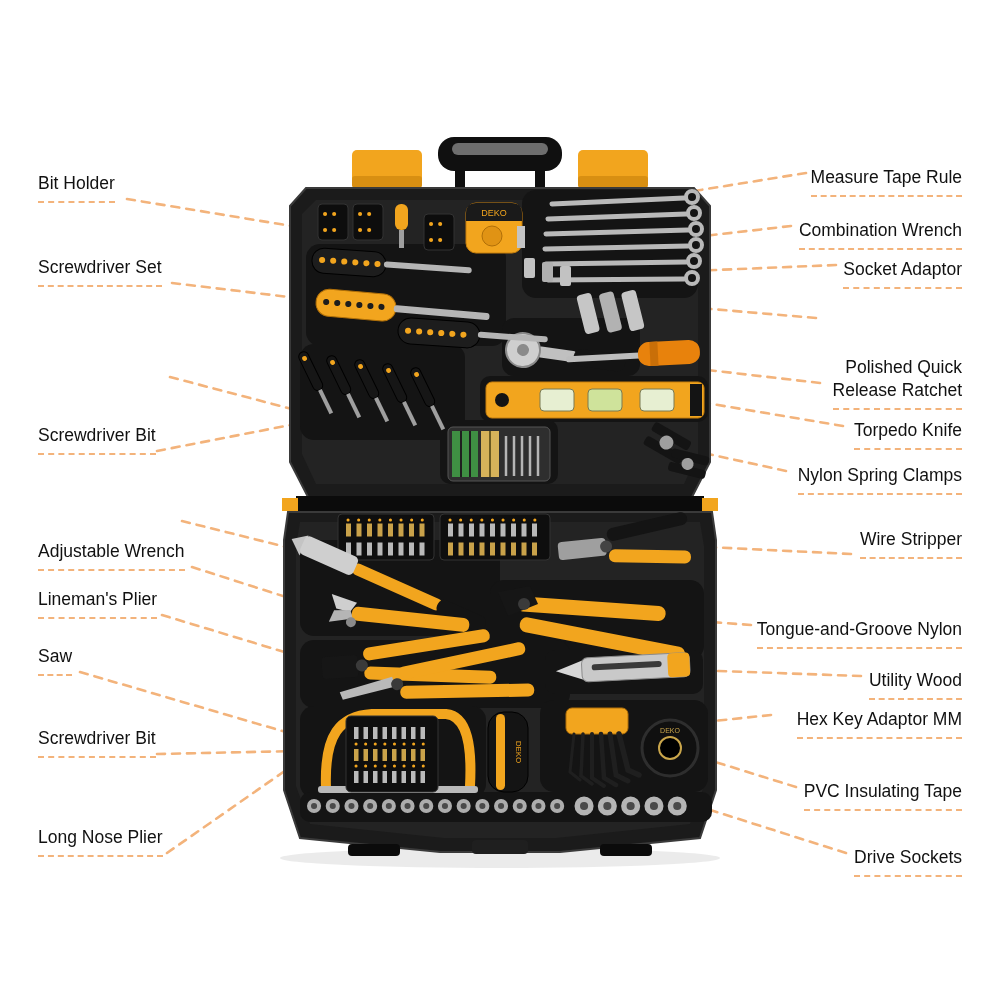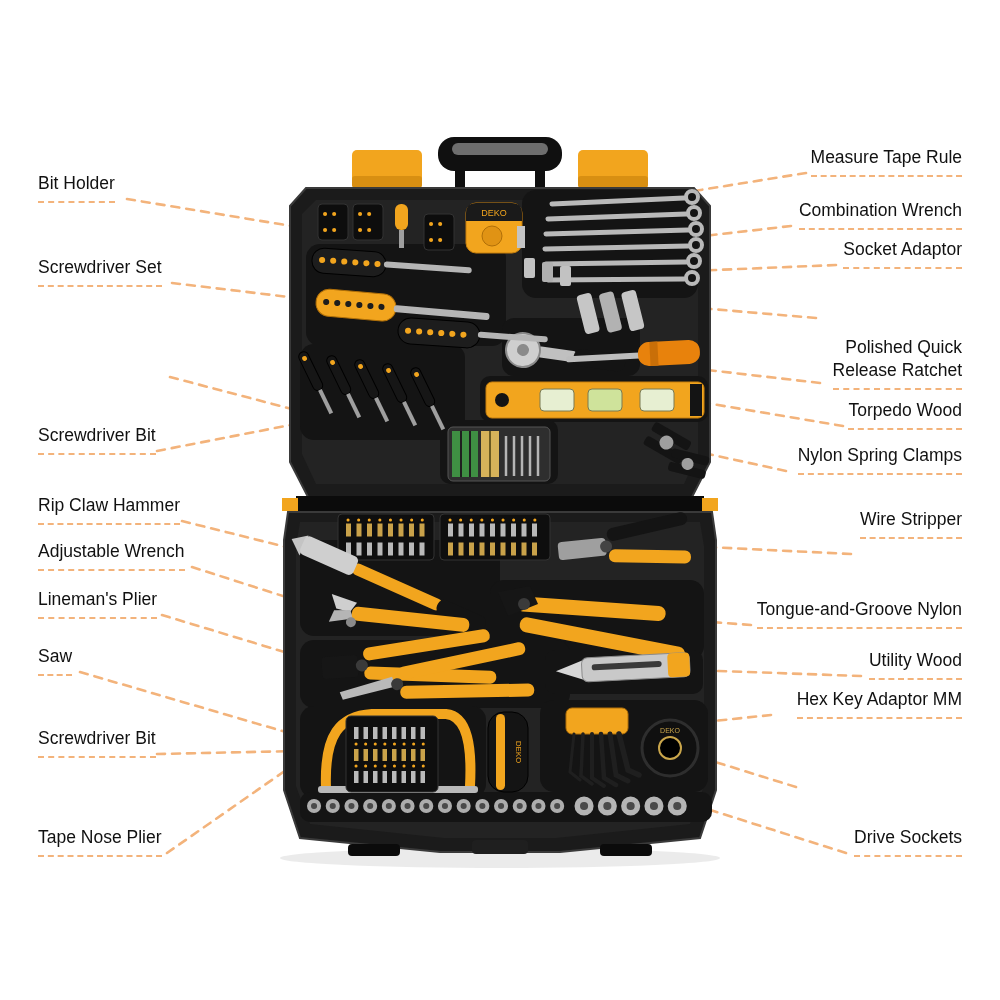--- a/index.html
+++ b/index.html
@@ -11,21 +11,21 @@
   .label{
     position:absolute;font-size:17.5px;line-height:1.3;color:#111;
     white-space:pre-line;
   }
   .label .u{
     display:inline-block;padding-bottom:6px;
     border-bottom:2.5px dashed #f3b37b;
   }
   .label.left{text-align:center;}
   .label.right{right:38px;text-align:right;}
-  .label.right .u{text-align:right;}
+  .label.right .u{text-align:right;margin-top:20px;}
 </style>
 </head>
 <body>
 
 <div class="scene">
 
   <svg class="art" viewBox="0 0 1000 1000" xmlns="http://www.w3.org/2000/svg">
 
     <g fill="none" stroke="#f3b37b" stroke-width="2.6" stroke-dasharray="8 7" stroke-linecap="round">
       <line x1="127" y1="199" x2="316" y2="230"></line>
@@ -362,33 +362,33 @@
         <rect x="600" y="844" width="52" height="12" rx="4"></rect>
         <rect x="472" y="840" width="56" height="14" rx="4" fill="#1f1f1f"></rect>
       </g>
 
     </g>
   </svg>
 
   <div class="label left" style="left:38px;top:172px"><span class="u">Bit Holder</span></div>
   <div class="label left" style="left:38px;top:256px"><span class="u">Screwdriver Set</span></div>
   <div class="label left" style="left:38px;top:424px"><span class="u">Screwdriver Bit</span></div>
-  <div class="label left" style="left:38px;top:494px"><span class="u">Rip Claw Hammer</span></div>
   <div class="label left" style="left:38px;top:540px"><span class="u">Adjustable Wrench</span></div>
   <div class="label left" style="left:38px;top:588px"><span class="u">Lineman's Plier</span></div>
   <div class="label left" style="left:38px;top:645px"><span class="u">Saw</span></div>
   <div class="label left" style="left:38px;top:727px"><span class="u">Screwdriver Bit</span></div>
-  <div class="label left" style="left:38px;top:826px"><span class="u">Tape Nose Plier</span></div>
+  <div class="label left" style="left:38px;top:826px"><span class="u">Long Nose Plier</span></div>
 
   <div class="label right" style="top:146px"><span class="u">Measure Tape Rule</span></div>
   <div class="label right" style="top:199px"><span class="u">Combination Wrench</span></div>
   <div class="label right" style="top:238px"><span class="u">Socket Adaptor</span></div>
   <div class="label right" style="top:336px"><span class="u">Polished Quick
 Release Ratchet</span></div>
-  <div class="label right" style="top:399px"><span class="u">Torpedo Wood</span></div>
+  <div class="label right" style="top:399px"><span class="u">Torpedo Knife</span></div>
   <div class="label right" style="top:444px"><span class="u">Nylon Spring Clamps</span></div>
   <div class="label right" style="top:508px"><span class="u">Wire Stripper</span></div>
   <div class="label right" style="top:598px"><span class="u">Tongue-and-Groove Nylon</span></div>
   <div class="label right" style="top:649px"><span class="u">Utility Wood</span></div>
   <div class="label right" style="top:688px"><span class="u">Hex Key Adaptor MM</span></div>
+  <div class="label right" style="top:760px"><span class="u">PVC Insulating Tape</span></div>
   <div class="label right" style="top:826px"><span class="u">Drive Sockets</span></div>
 
 </div>
 
 </body></html>

